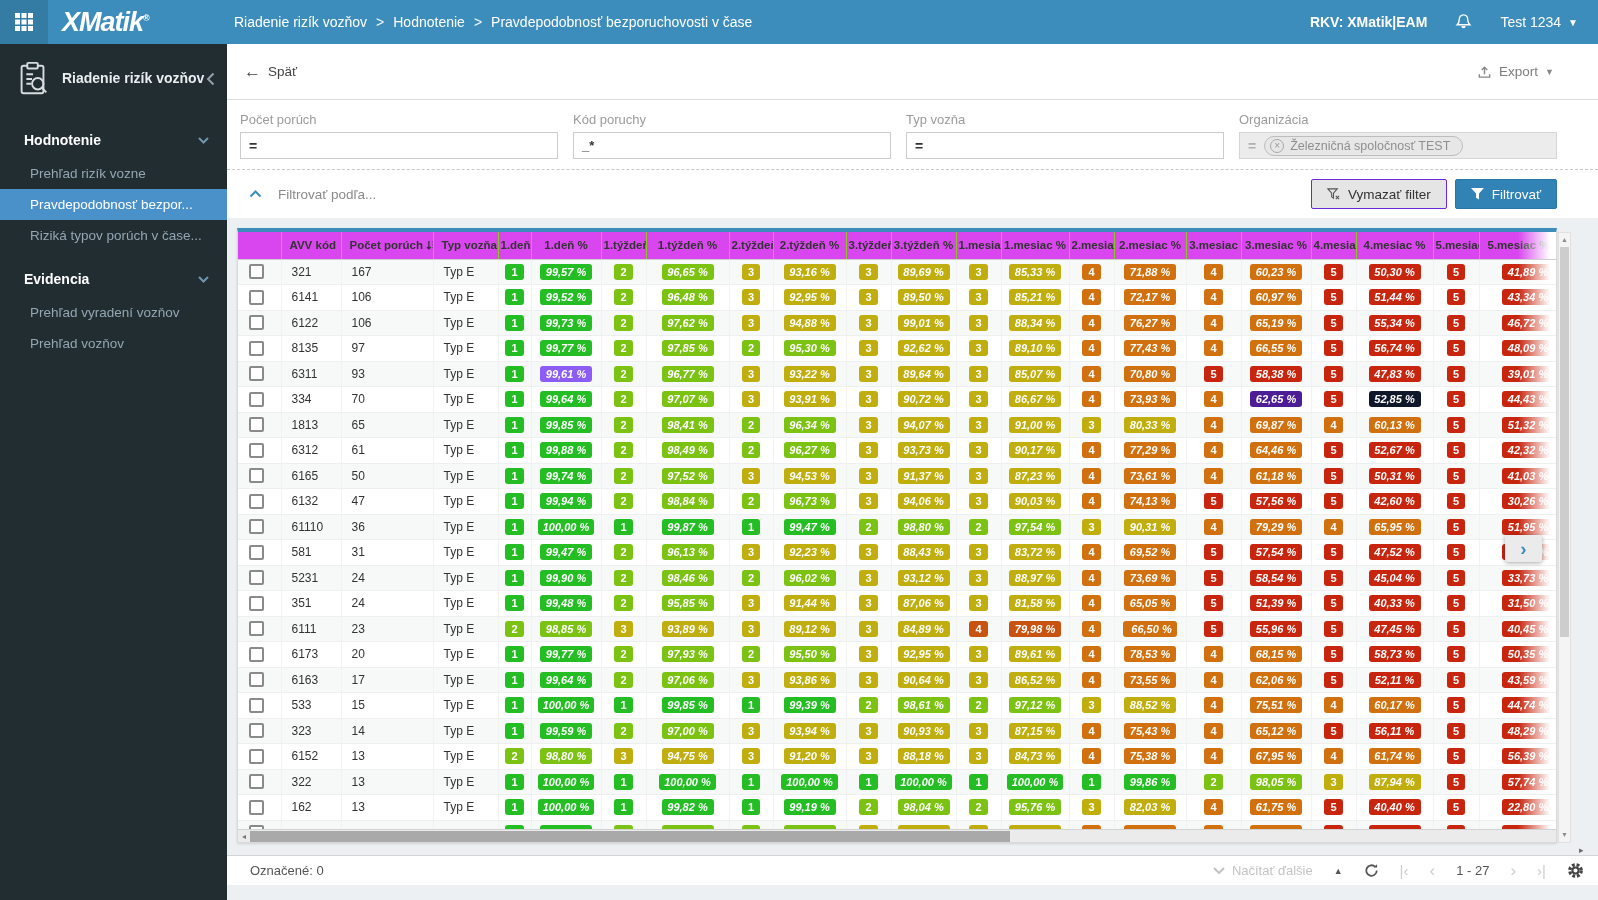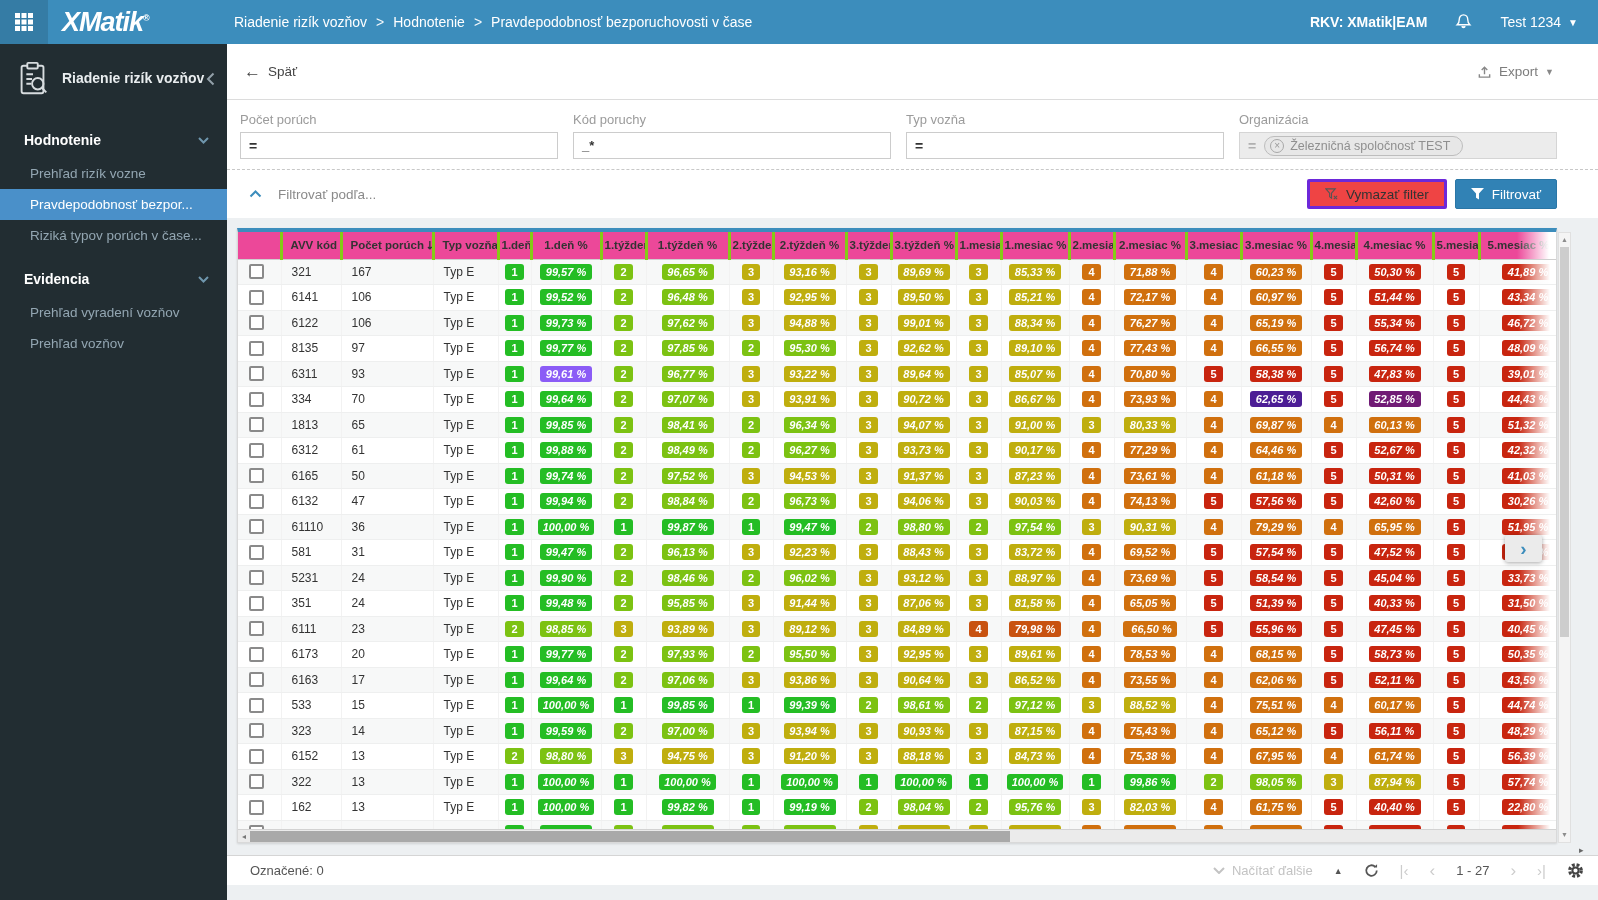--- a/index.html
+++ b/index.html
@@ -55,29 +55,29 @@
   .chip .x{width:14px;height:14px;border:1px solid #a8a8a8;border-radius:50%;font-size:10px;line-height:12px;
            text-align:center;color:#9a9a9a;cursor:pointer;}
 
   .filterrow2{position:absolute;top:126px;left:0;right:0;height:48px;background:#fff;
               display:flex;align-items:center;padding:0 41px 0 22px;}
   .collapse-chev{color:#3c8dbc;display:flex;cursor:pointer;}
   .filterby{color:#8a8a8a;font-size:13.5px;margin-left:16px;}
   .btns{margin-left:auto;display:flex;gap:8px;}
   .btn{height:30px;display:inline-flex;align-items:center;gap:8px;padding:0 15px;font-size:13.5px;
        border-radius:2px;cursor:pointer;}
-  .btn.gray{background:#ef4444;border:3px solid #6d28d9;color:#333;}
+  .btn.gray{background:#e5e5e5;border:1px solid #6d28d9;color:#333;}
   .btn.blue{background:#3182b5;border:1px solid #2a76a6;color:#fff;}
 
   
   .card{position:absolute;left:10px;top:184px;width:1320px;height:615px;background:#fff;
         border:1px solid #d9d9d9;border-top:4px solid #3c8dbc;box-shadow:0 1px 2px rgba(0,0,0,.12);overflow:hidden;}
   table{border-collapse:collapse;table-layout:fixed;width:1320px;}
-  th{height:27px;font-size:11.5px;font-weight:bold;color:#333;background:#ec4899;border-bottom:1px solid #cfcfcf;
-     border-right:3px solid #84cc16;white-space:nowrap;overflow:hidden;position:relative;}
+  th{height:27px;font-size:11.5px;font-weight:bold;color:#333;background:#d946ef;border-bottom:1px solid #cfcfcf;
+     border-right:1px solid #84cc16;white-space:nowrap;overflow:hidden;position:relative;}
   th.l{text-align:left;padding-left:8px;}
   th.c{text-align:center;padding:0 2px;}
   td{height:25.5px;font-size:12px;color:#333;border-bottom:1px solid #eeefef;border-right:1px solid #f2f2f2;
      white-space:nowrap;overflow:hidden;vertical-align:middle;position:relative;}
   tbody tr:nth-child(odd) td{background:#f7f8f8;}
   td.l{padding-left:10px;text-align:left;}
   td.c{text-align:center;}
   .cb{display:inline-block;width:15px;height:15px;border:2px solid #8a8a8a;border-radius:2px;background:#fff;
       margin-left:10px;vertical-align:middle;cursor:pointer;}
   .badge{display:inline-block;border-radius:3px;color:#fff;font-weight:bold;font-size:11px;
@@ -453,21 +453,21 @@
               <td class="c"><span class="badge pct" style="background: rgb(191, 174, 14);">93,91 %</span></td>
               <td class="c"><span class="badge" style="background: rgb(191, 174, 14);">3</span></td>
               <td class="c"><span class="badge pct" style="background: rgb(191, 174, 14);">90,72 %</span></td>
               <td class="c"><span class="badge" style="background: rgb(191, 174, 14);">3</span></td>
               <td class="c"><span class="badge pct" style="background: rgb(191, 174, 14);">86,67 %</span></td>
               <td class="c"><span class="badge" style="background: rgb(208, 112, 14);">4</span></td>
               <td class="c"><span class="badge pct" style="background: rgb(208, 112, 14);">73,93 %</span></td>
               <td class="c"><span class="badge" style="background: rgb(208, 112, 14);">4</span></td>
               <td class="c"><span class="badge pct" style="background: #4c1d95;">62,65 %</span></td>
               <td class="c"><span class="badge" style="background: rgb(200, 37, 15);">5</span></td>
-              <td class="c"><span class="badge pct" style="background: #701a75;">52,85 %</span></td>
+              <td class="c"><span class="badge pct" style="background: #0f172a;">52,85 %</span></td>
               <td class="c"><span class="badge" style="background: rgb(200, 37, 15);">5</span></td>
               <td class="c fadecell"><span class="badge pct" style="background: rgb(200, 37, 15);">44,43 %</span></td>
             </tr>
             <tr>
               <td><span class="cb"></span></td>
               <td class="l">1813</td>
               <td class="l">65</td>
               <td class="l">Typ E</td>
               <td class="c"><span class="badge" style="background: rgb(36, 189, 36);">1</span></td>
               <td class="c"><span class="badge pct" style="background: rgb(36, 189, 36);">99,85 %</span></td>

